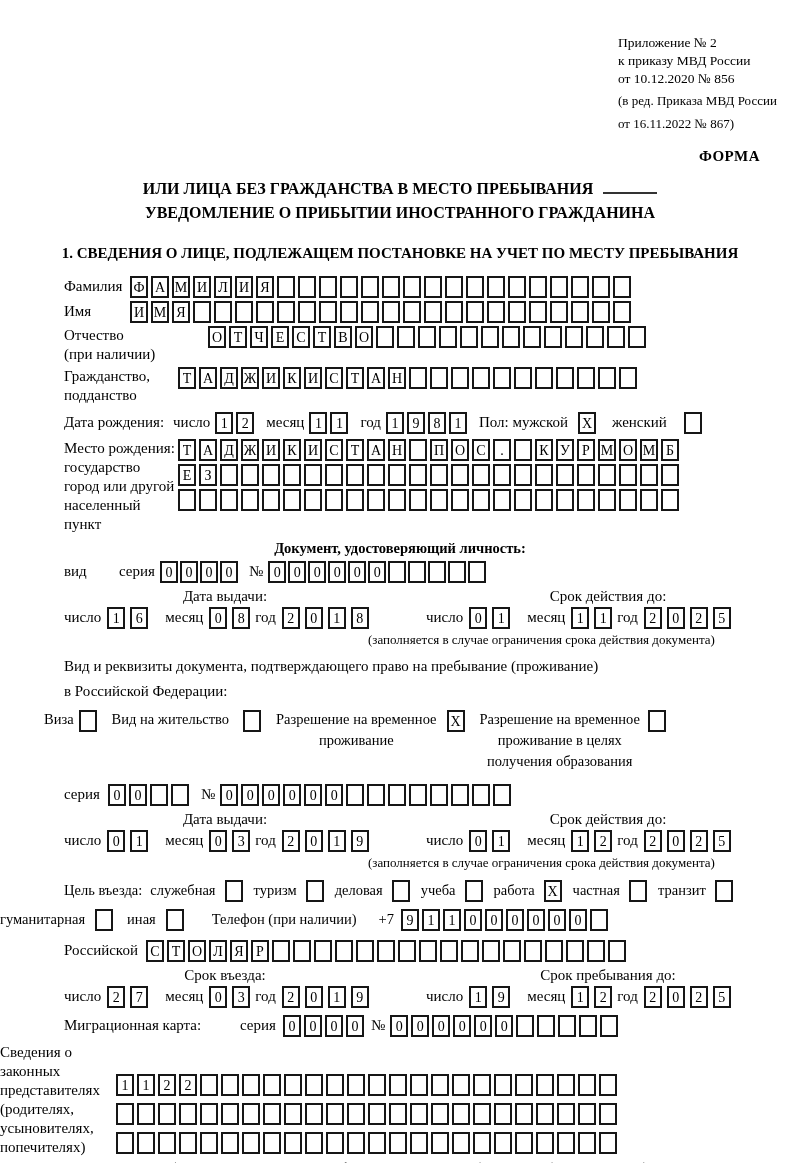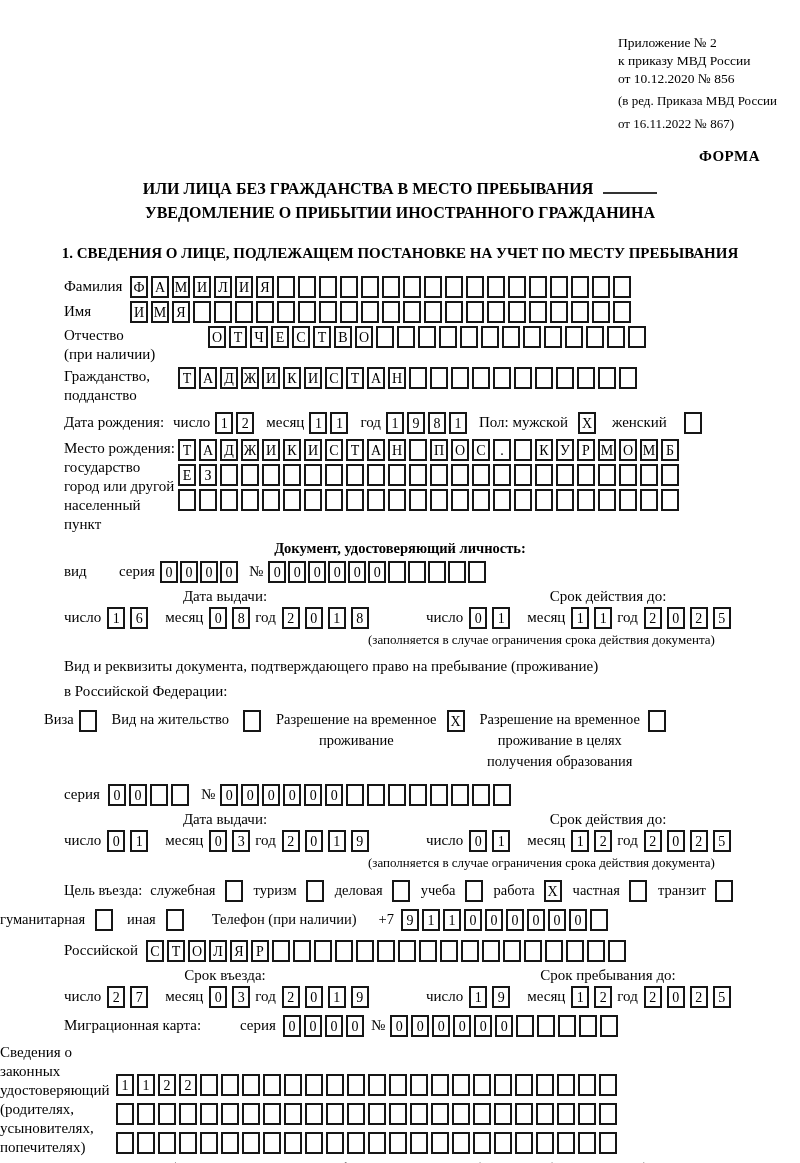--- a/index.html
+++ b/index.html
@@ -300,21 +300,21 @@
   <span class="lbl">серия</span>
   <span class="cells" style="margin-left:7px"><span class="cell">0</span><span class="cell">0</span><span class="cell">0</span><span class="cell">0</span></span>
   <span class="inl" style="margin-left:4px">№</span>
   <span class="cells"><span class="cell">0</span><span class="cell">0</span><span class="cell">0</span><span class="cell">0</span><span class="cell">0</span><span class="cell">0</span><span class="cell"></span><span class="cell"></span><span class="cell"></span><span class="cell"></span><span class="cell"></span></span>
 </div>
 
 <div class="repblock">
   <span class="lbl2">
     <div>Сведения о</div>
     <div>законных</div>
-    <div>удостоверяющий</div>
+    <div>представителях</div>
     <div>(родителях,</div>
     <div>усыновителях,</div>
     <div>попечителях)</div>
   </span>
   <span class="colcells">
     <span class="cells" style="margin-bottom:7px"><span class="cell">1</span><span class="cell">1</span><span class="cell">2</span><span class="cell">2</span><span class="cell"></span><span class="cell"></span><span class="cell"></span><span class="cell"></span><span class="cell"></span><span class="cell"></span><span class="cell"></span><span class="cell"></span><span class="cell"></span><span class="cell"></span><span class="cell"></span><span class="cell"></span><span class="cell"></span><span class="cell"></span><span class="cell"></span><span class="cell"></span><span class="cell"></span><span class="cell"></span><span class="cell"></span><span class="cell"></span></span>
     <span class="cells" style="margin-bottom:7px"><span class="cell"></span><span class="cell"></span><span class="cell"></span><span class="cell"></span><span class="cell"></span><span class="cell"></span><span class="cell"></span><span class="cell"></span><span class="cell"></span><span class="cell"></span><span class="cell"></span><span class="cell"></span><span class="cell"></span><span class="cell"></span><span class="cell"></span><span class="cell"></span><span class="cell"></span><span class="cell"></span><span class="cell"></span><span class="cell"></span><span class="cell"></span><span class="cell"></span><span class="cell"></span><span class="cell"></span></span>
     <span class="cells"><span class="cell"></span><span class="cell"></span><span class="cell"></span><span class="cell"></span><span class="cell"></span><span class="cell"></span><span class="cell"></span><span class="cell"></span><span class="cell"></span><span class="cell"></span><span class="cell"></span><span class="cell"></span><span class="cell"></span><span class="cell"></span><span class="cell"></span><span class="cell"></span><span class="cell"></span><span class="cell"></span><span class="cell"></span><span class="cell"></span><span class="cell"></span><span class="cell"></span><span class="cell"></span><span class="cell"></span></span>
   </span>
 </div>

